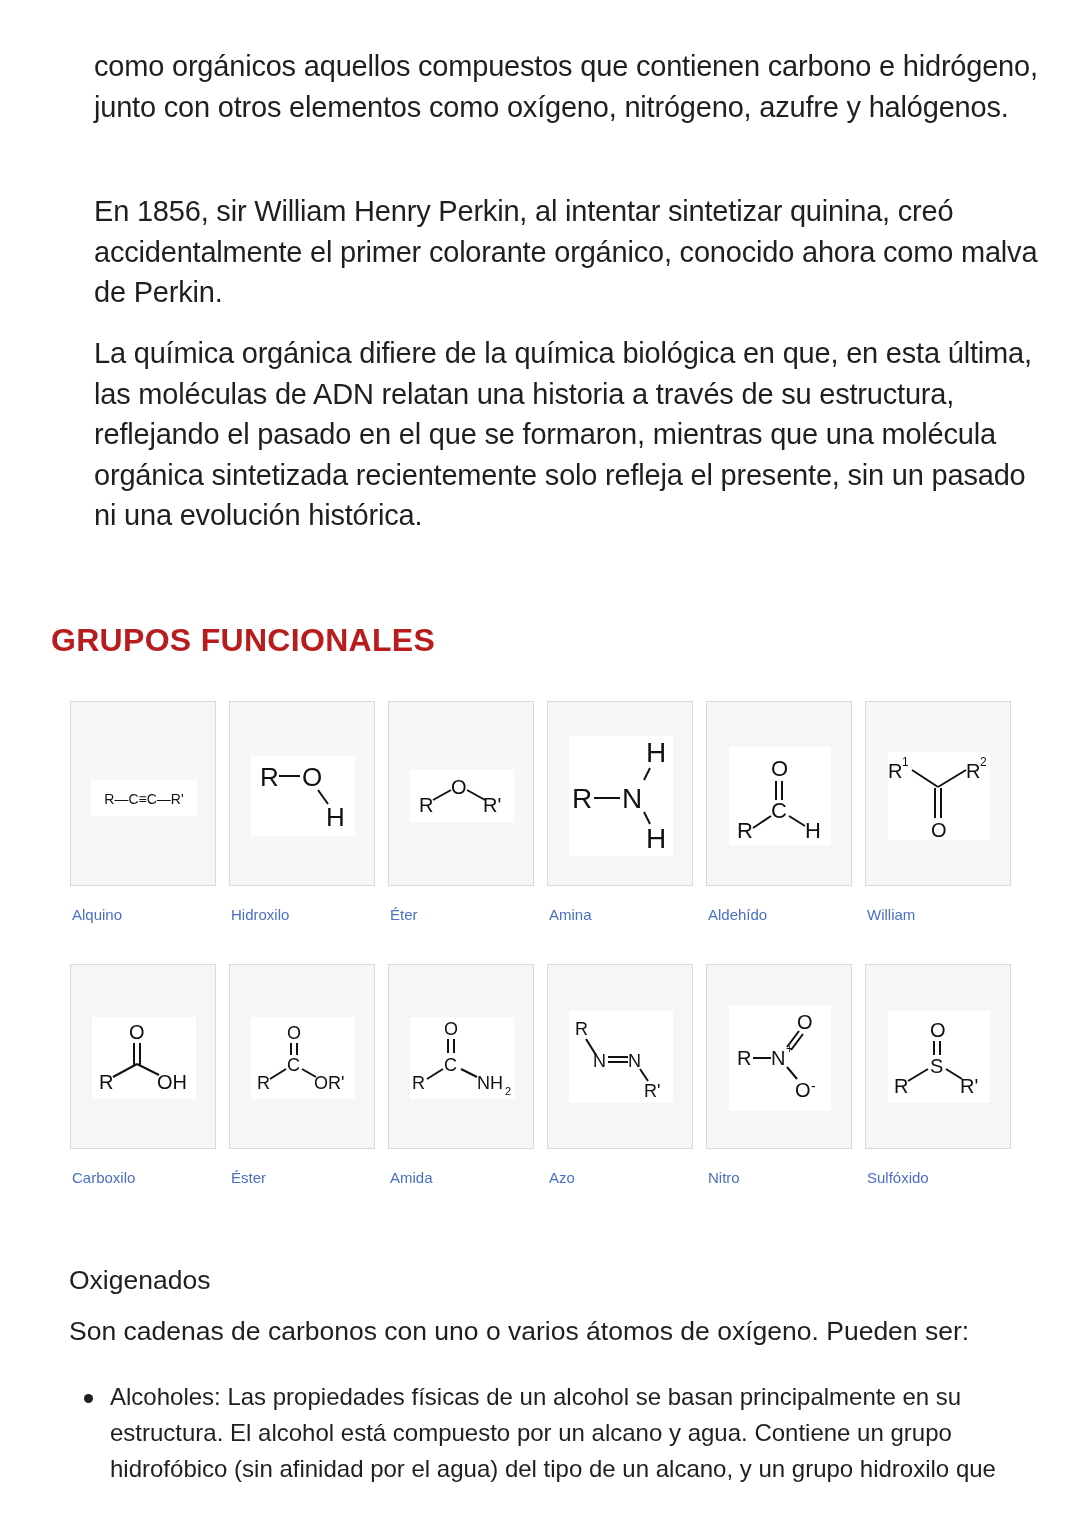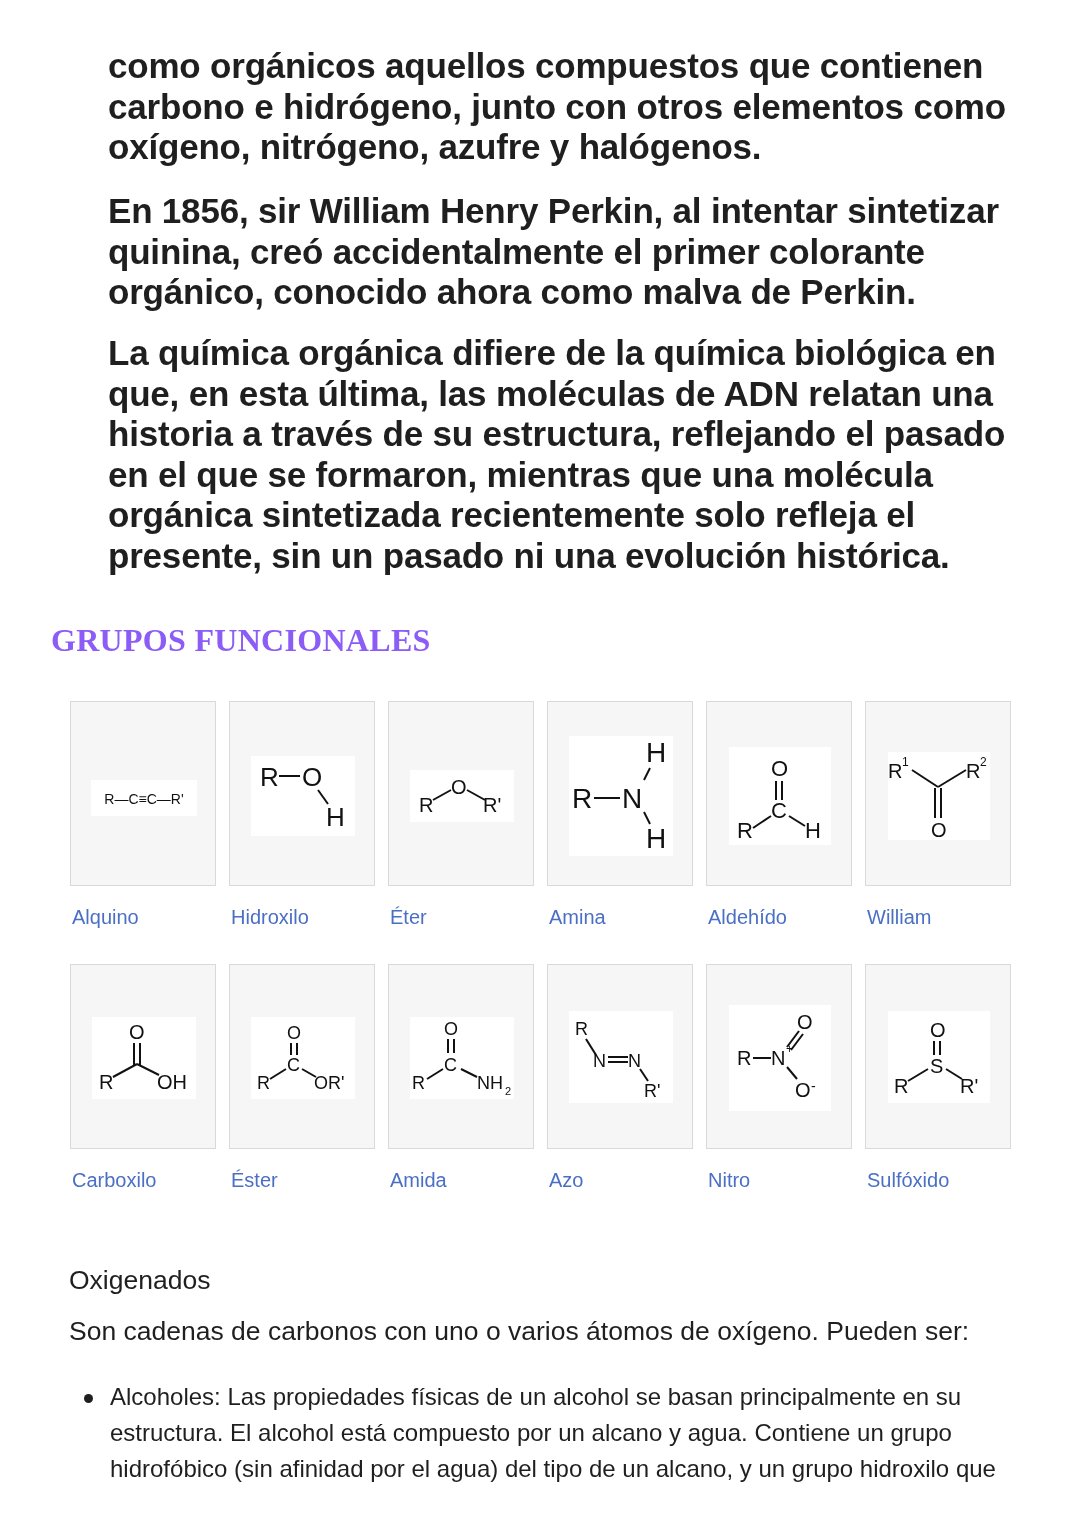--- a/index.html
+++ b/index.html
@@ -2,41 +2,40 @@
 <html><head>
   <meta charset="utf-8">
   <style>
     html, body { margin: 0; padding: 0; background: #ffffff; }
     body {
       width: 1080px; height: 1526px; position: relative; overflow: hidden;
       font-family: "Liberation Sans", "DejaVu Sans", sans-serif;
       color: #1f1f1f;
     }
     .para {
-      position: absolute; left: 108px; width: 945px;
-      font-size: 35px; line-height: 40.6px; letter-spacing: -0.2px;
+      position: absolute; left: 94px; width: 945px;
+      font-size: 29px; line-height: 40.6px; letter-spacing: -0.2px;
       margin: 0;
-      font-weight: bold;
     }
     .heading {
       position: absolute; left: 51px; top: 622px;
-      font-size: 32px; font-weight: bold; color: #8b5cf6;
+      font-size: 32px; font-weight: bold; color: #b91c1c;
       letter-spacing: 0.3px; margin: 0;
-      font-family: Liberation Serif, serif;
+      font-family: Liberation Sans, sans-serif;
     }
     .grid {
       position: absolute; left: 70px; top: 701px;
     }
     .card {
       position: absolute; width: 146px; height: 185px;
       background: #f6f6f6; border: 1px solid #d9d9d9; box-sizing: border-box;
     }
     .card svg { position: absolute; left: 0; top: 0; }
     .label {
-      position: absolute; font-size: 20px; color: #4a6fc4;
+      position: absolute; font-size: 15px; color: #4a6fc4;
       font-family: "Liberation Sans", sans-serif;
       text-decoration: none; cursor: pointer;
     }
     .sub {
       position: absolute; left: 51px; font-size: 26.5px; line-height: 34px; margin: 18px;
     }
     .bullet-list {
       position: absolute; left: 94px; top: 1363px; width: 945px; margin: 16px; padding: 0;
       list-style: none; font-size: 24px; line-height: 36px;
     }

